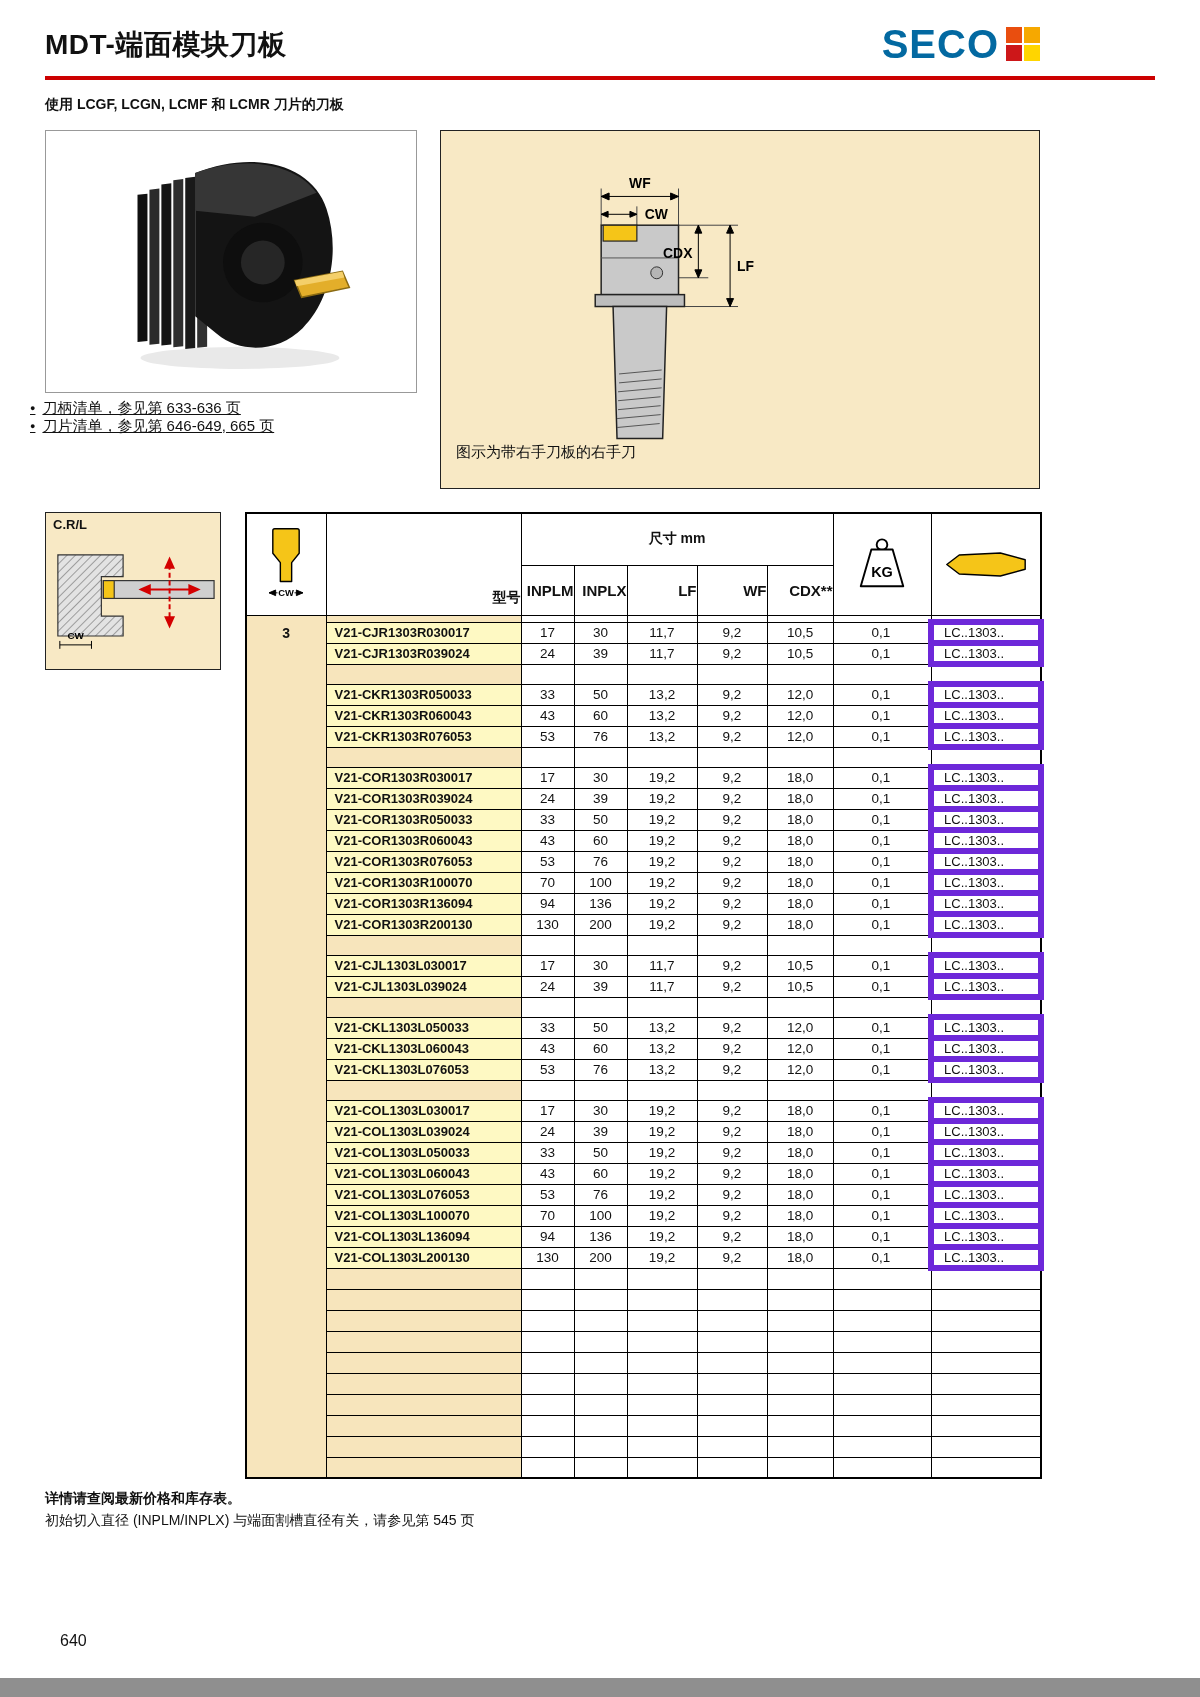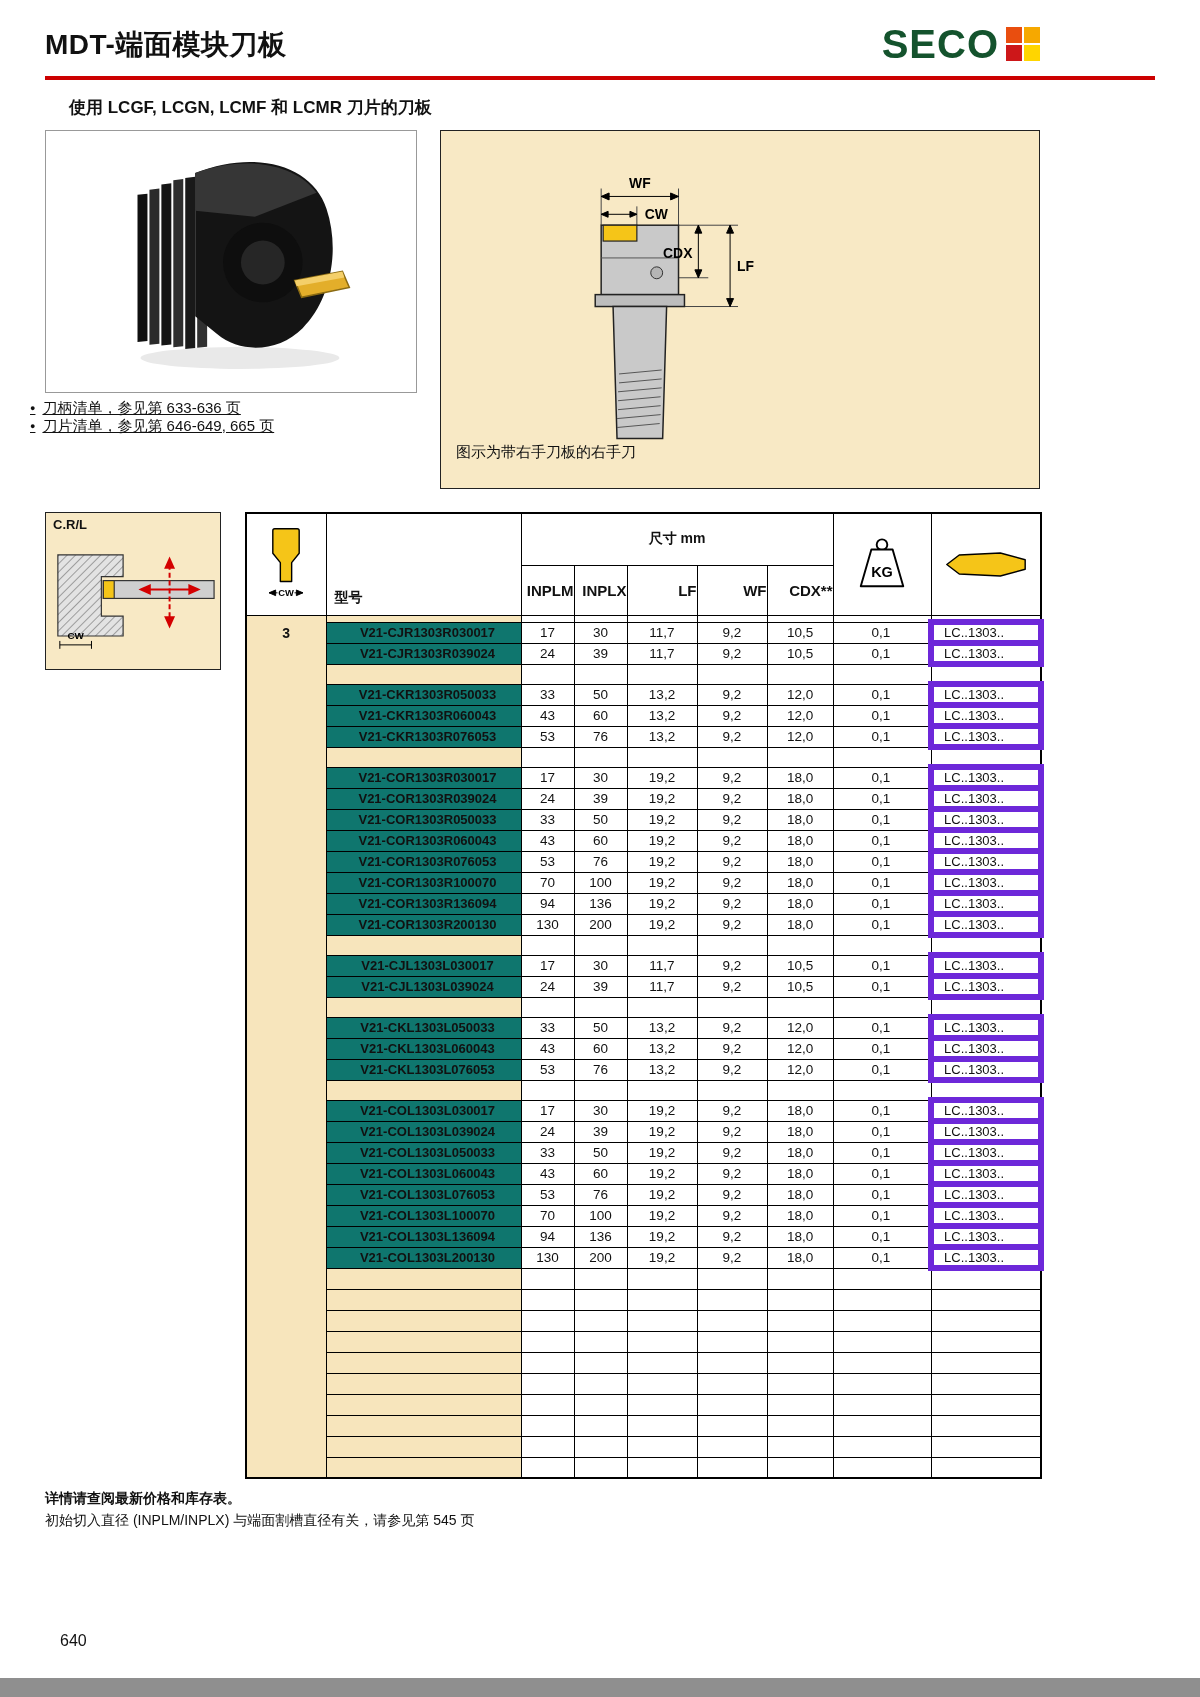--- a/index.html
+++ b/index.html
@@ -7,28 +7,28 @@
   body {
     width:1200px; height:1697px; position:relative;
     font-family:"Liberation Sans","DejaVu Sans",sans-serif; color:#111;
     overflow:hidden;
   }
   .page { position:absolute; inset:0; }
 
   
   .title { position:absolute; left:45px; top:26px; font-size:28px; font-weight:bold; letter-spacing:0.5px; }
   .logo { position:absolute; left:878px; top:24px; width:162px; display:flex; align-items:center; justify-content:flex-end; gap:7px; }
-  .logo-text { color:#14532d; font-size:40px; font-weight:bold; letter-spacing:1px; line-height:1; }
+  .logo-text { color:#0369a1; font-size:40px; font-weight:bold; letter-spacing:1px; line-height:1; }
   .logo-icon { width:34px; height:34px; display:grid; grid-template-columns:1fr 1fr; grid-template-rows:1fr 1fr; gap:2px; }
   .logo-icon i { display:block; }
   .logo-icon .a { background:#e94e0f; } .logo-icon .b { background:#f6a800; }
   .logo-icon .c { background:#cd1719; } .logo-icon .d { background:#ffd500; }
   .red-rule { position:absolute; left:45px; top:76px; width:1110px; height:4px; background:#cc0000; }
 
-  .subtitle { position:absolute; left:45px; top:96px; font-size:17px; font-weight:bold;margin-left:24px; }
+  .subtitle { position:absolute; left:45px; top:96px; font-size:14px; font-weight:bold; }
 
   
   .photo-box { position:absolute; left:45px; top:130px; width:372px; height:263px; border:1px solid #999; background:#fff; }
   .photo-box svg { width:100%; height:100%; display:block; }
 
   .bullets { position:absolute; left:30px; top:399px; list-style:none; font-size:15px; line-height:18px;text-decoration:underline; }
   .bullets .dot { font-size:9px; vertical-align:2px; margin-right:7px; }
 
   
   .diagram-box { position:absolute; left:440px; top:130px; width:600px; height:359px; background:#f8e9c5; border:1.5px solid #222; }
@@ -43,38 +43,38 @@
   .crl-cw { font-size:10px; font-weight:bold; fill:#000; stroke:none; }
 
   
   .table-wrap { position:absolute; left:245px; top:512px; }
   table.product-table { border-collapse:collapse; table-layout:fixed; width:795px; background:#fff; border:2px solid #000; }
   .product-table th, .product-table td { padding:0; font-size:13px; overflow:hidden; }
   .product-table thead th { border:1px solid #000; background:#fff; }
   .product-table thead tr.h1 { height:52px; }
   .product-table thead tr.h2 { height:50px; }
   th.icon-hdr { background:#f7e5bc; vertical-align:middle; text-align:center; }
-  th.model-hdr { background:#f7e5bc; vertical-align:bottom; text-align:left; padding:0 0 8px 8px; font-size:14px; font-weight:bold; }
+  th.model-hdr { background:#f7e5bc; vertical-align:bottom; text-align:right; padding:0 0 8px 8px; font-size:14px; font-weight:bold; }
   th.dim-span { text-align:center; vertical-align:middle; font-size:14px; font-weight:bold; }
   th.sub { text-align:right; vertical-align:middle; font-size:15px; font-weight:bold; }
   th.kg-hdr, th.ins-hdr { vertical-align:middle; text-align:center; }
   .insert-front-svg { width:58px; height:81px; display:block; margin:2px auto 0; }
   .kg-svg { width:68px; height:56px; display:block; margin:0 auto; }
   .insert-top-svg { width:86px; height:29px; display:block; margin:0 auto; }
   .icon-label { font-size:10px; font-weight:bold; fill:#000; stroke:none; }
   .kg-text { font-size:15px; font-weight:bold; fill:#000; stroke:none; }
 
   tbody tr.data { height:20px; }
   tbody tr.sep { height:20px; }
   tbody tr.sep0 { height:7px; }
   tbody tr.empty { height:21px; }
   tbody td { vertical-align:middle; }
   td.icon-body-col { background:#f7e5bc; border:1px solid #000; vertical-align:top; text-align:center; }
   .seat-size { margin-top:9px; font-weight:bold; font-size:14px; }
-  td.model-cell { background:#0f766e; border:1px solid #000; font-weight:bold; text-align:center; padding-left:8px; font-size:13px; white-space:nowrap; }
+  td.model-cell { background:#fef9c3; border:1px solid #000; font-weight:bold; text-align:left; padding-left:8px; font-size:13px; white-space:nowrap; }
   td.num-cell { border:1px solid #000; text-align:center; font-size:13.5px; }
   td.insert-cell { border:6px solid #6d28d9; text-align:left; padding-left:10px; font-size:13px; }
   td.model-blank { background:#f7e5bc; border-left:1px solid #000; border-right:1px solid #000; border-top:none; border-bottom:none; }
   td.num-blank { border-left:1px solid #000; border-right:1px solid #000; border-top:none; border-bottom:none; }
   td.model-blank.bordered, td.num-blank.bordered { border:1px solid #000; }
 
   
   .footer-notes { position:absolute; left:45px; top:1487px; font-size:14px; line-height:22px; }
   .footer-notes .bold { font-weight:bold; }
   .page-number { position:absolute; left:60px; top:1632px; font-size:16px; }

